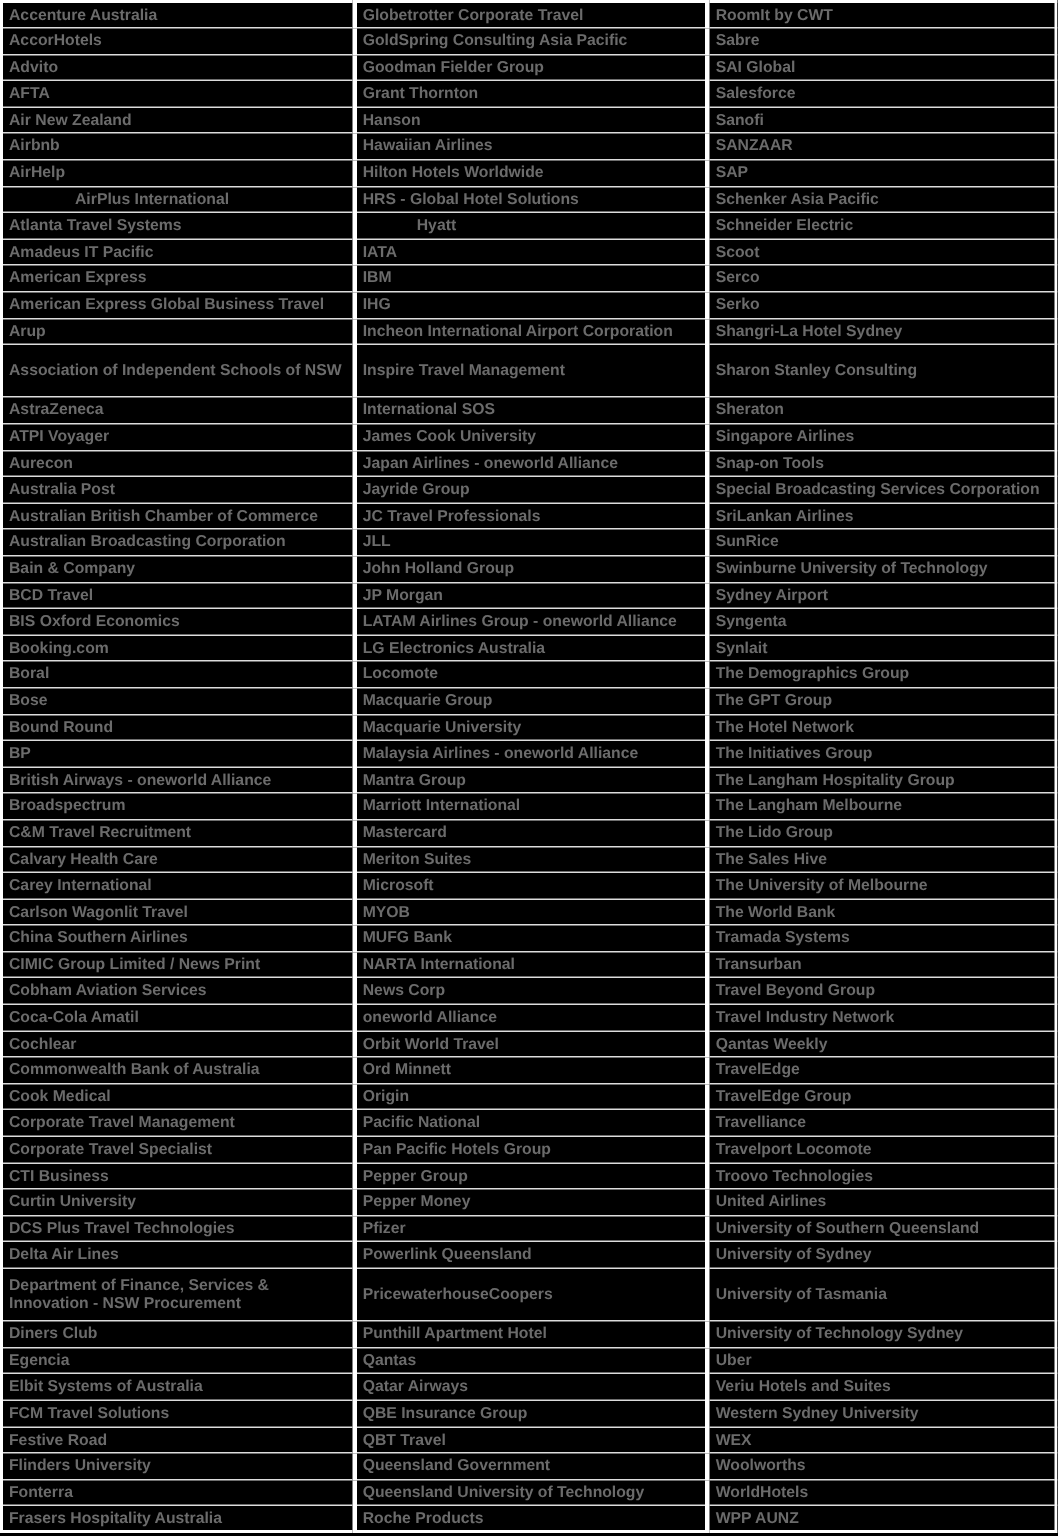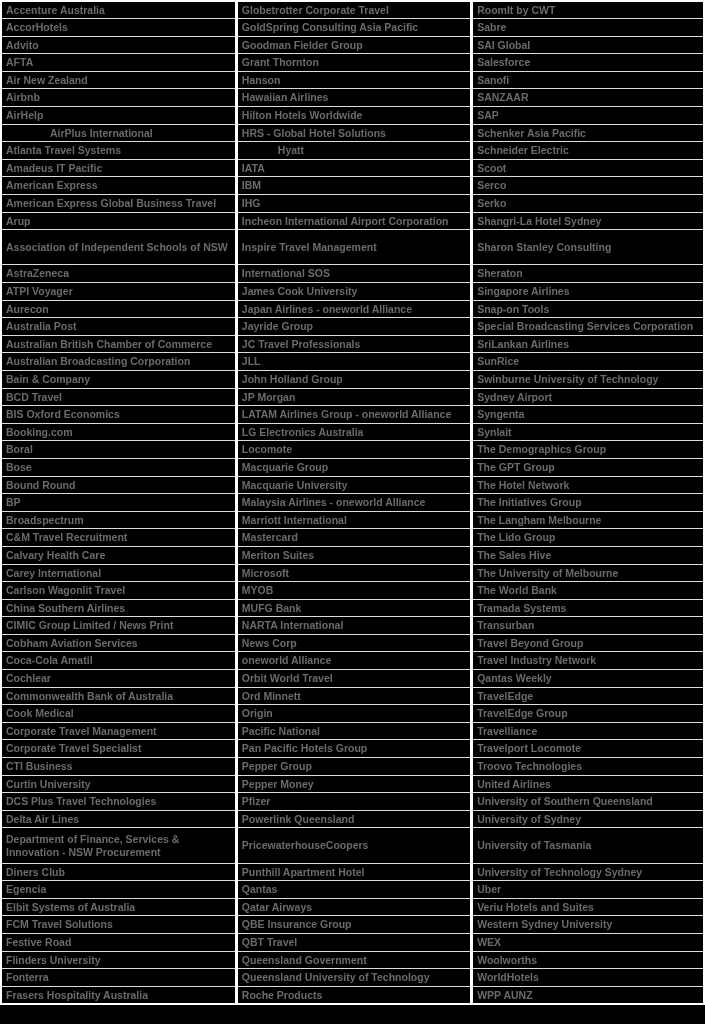--- a/index.html
+++ b/index.html
@@ -181,20 +181,25 @@
           <td style="color: rgb(107, 107, 107);">Bound Round</td>
           <td style="color: rgb(107, 107, 107);">Macquarie University</td>
           <td style="color: rgb(107, 107, 107);">The Hotel Network</td>
         </tr>
         <tr>
           <td style="color: rgb(107, 107, 107);">BP</td>
           <td style="color: rgb(107, 107, 107);">Malaysia Airlines - oneworld Alliance</td>
           <td style="color: rgb(107, 107, 107);">The Initiatives Group</td>
         </tr>
         <tr>
+          <td style="color: rgb(107, 107, 107);">British Airways - oneworld Alliance</td>
+          <td style="color: rgb(107, 107, 107);">Mantra Group</td>
+          <td style="color: rgb(107, 107, 107);">The Langham Hospitality Group</td>
+        </tr>
+        <tr>
           <td style="color: rgb(107, 107, 107);">Broadspectrum</td>
           <td style="color: rgb(107, 107, 107);">Marriott International</td>
           <td style="color: rgb(107, 107, 107);">The Langham Melbourne</td>
         </tr>
         <tr>
           <td style="color: rgb(107, 107, 107);">C&amp;M Travel Recruitment</td>
           <td style="color: rgb(107, 107, 107);">Mastercard</td>
           <td style="color: rgb(107, 107, 107);">The Lido Group</td>
         </tr>
         <tr>

